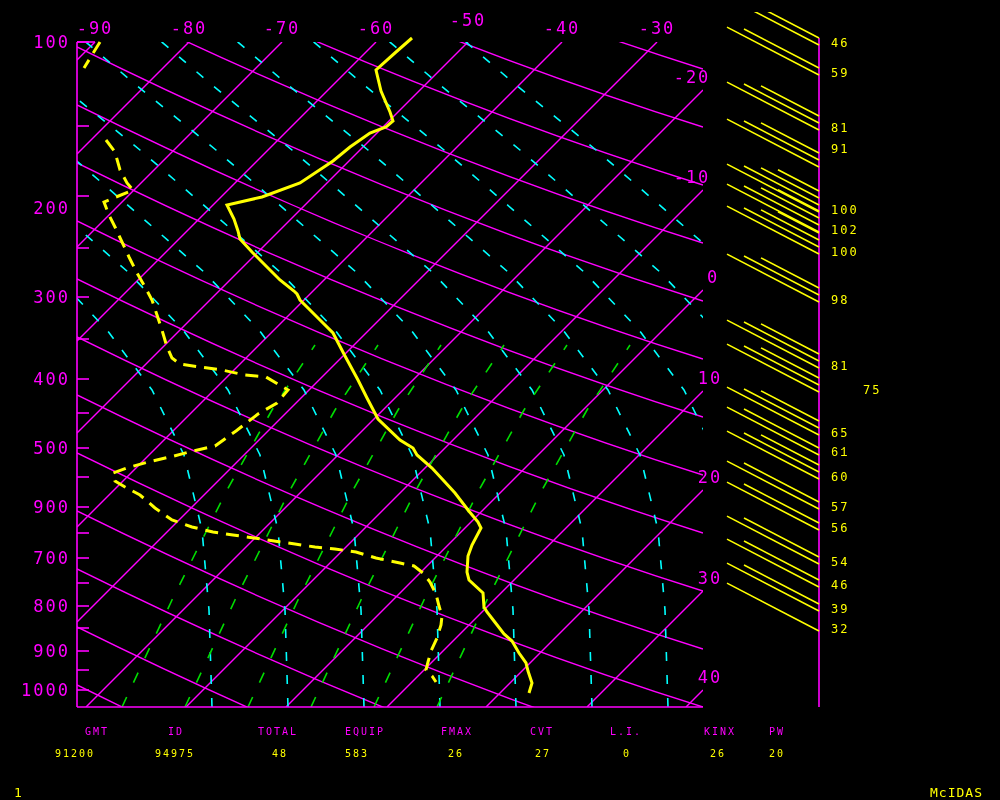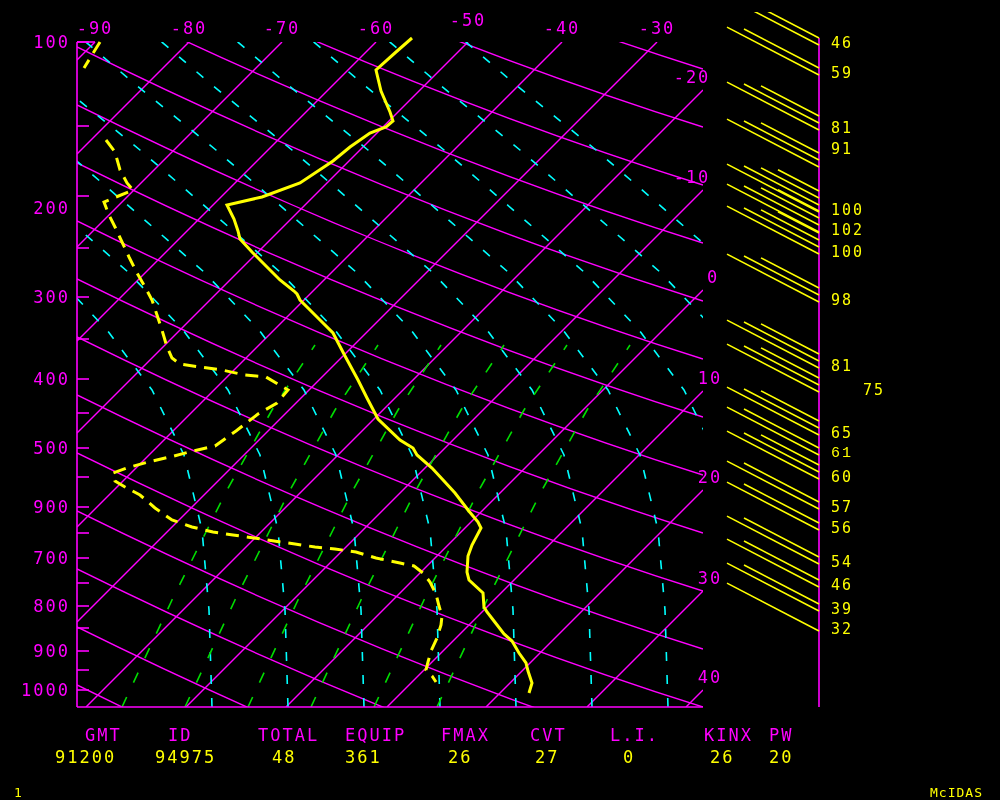--- a/index.html
+++ b/index.html
@@ -6,22 +6,22 @@
   #screen{position:relative;width:1000px;height:800px;background:#000;overflow:hidden;
           font-family:"DejaVu Sans Mono","Liberation Mono",monospace;}
   #gridsvg{position:absolute;left:0;top:0;}
   .lbl{position:absolute;white-space:pre;letter-spacing:2px;line-height:1;}
   .mag{color:#ff00ff;}
   .yel{color:#ffff00;}
   .anc-c{transform:translate(-50%,-50%);text-align:right;}
   .anc-r{transform:translate(-100%,-50%);}
   .anc-l{transform:translate(0,-50%);}
   .fs-ax{font-size:17px;}
-  .fs-wind{font-size:15px;}
-  .fs-stat{font-size:17px;}
+  .fs-wind{font-size:12px;}
+  .fs-stat{font-size:10px;}
   .fs-foot{font-size:13px;letter-spacing:1px;}
 </style>
 </head>
 <body>
 
 <div id="screen">
   <svg id="gridsvg" width="1000" height="800">
       <defs>
         <clipPath id="plotclip">
           <rect x="77" y="42" width="626" height="665"></rect>
@@ -217,21 +217,21 @@
       <div class="lbl yel fs-wind anc-l" style="left: 831px; top: 629px;">32</div>
     </div>
   <div id="statsrow">
       <div class="lbl mag fs-stat" style="left: 85px; top: 727px;">GMT</div>
       <div class="lbl yel fs-stat" style="left: 55px; top: 749px;">91200</div>
       <div class="lbl mag fs-stat" style="left: 168px; top: 727px;">ID</div>
       <div class="lbl yel fs-stat" style="left: 155px; top: 749px;">94975</div>
       <div class="lbl mag fs-stat" style="left: 258px; top: 727px;">TOTAL</div>
       <div class="lbl yel fs-stat" style="left: 272px; top: 749px;">48</div>
       <div class="lbl mag fs-stat" style="left: 345px; top: 727px;">EQUIP</div>
-      <div class="lbl yel fs-stat" style="left: 345px; top: 749px;">361</div>
+      <div class="lbl yel fs-stat" style="left: 345px; top: 749px;">583</div>
       <div class="lbl mag fs-stat" style="left: 441px; top: 727px;">FMAX</div>
       <div class="lbl yel fs-stat" style="left: 448px; top: 749px;">26</div>
       <div class="lbl mag fs-stat" style="left: 530px; top: 727px;">CVT</div>
       <div class="lbl yel fs-stat" style="left: 535px; top: 749px;">27</div>
       <div class="lbl mag fs-stat" style="left: 610px; top: 727px;">L.I.</div>
       <div class="lbl yel fs-stat" style="left: 623px; top: 749px;">0</div>
       <div class="lbl mag fs-stat" style="left: 704px; top: 727px;">KINX</div>
       <div class="lbl yel fs-stat" style="left: 710px; top: 749px;">26</div>
       <div class="lbl mag fs-stat" style="left: 769px; top: 727px;">PW</div>
       <div class="lbl yel fs-stat" style="left: 769px; top: 749px;">20</div>

